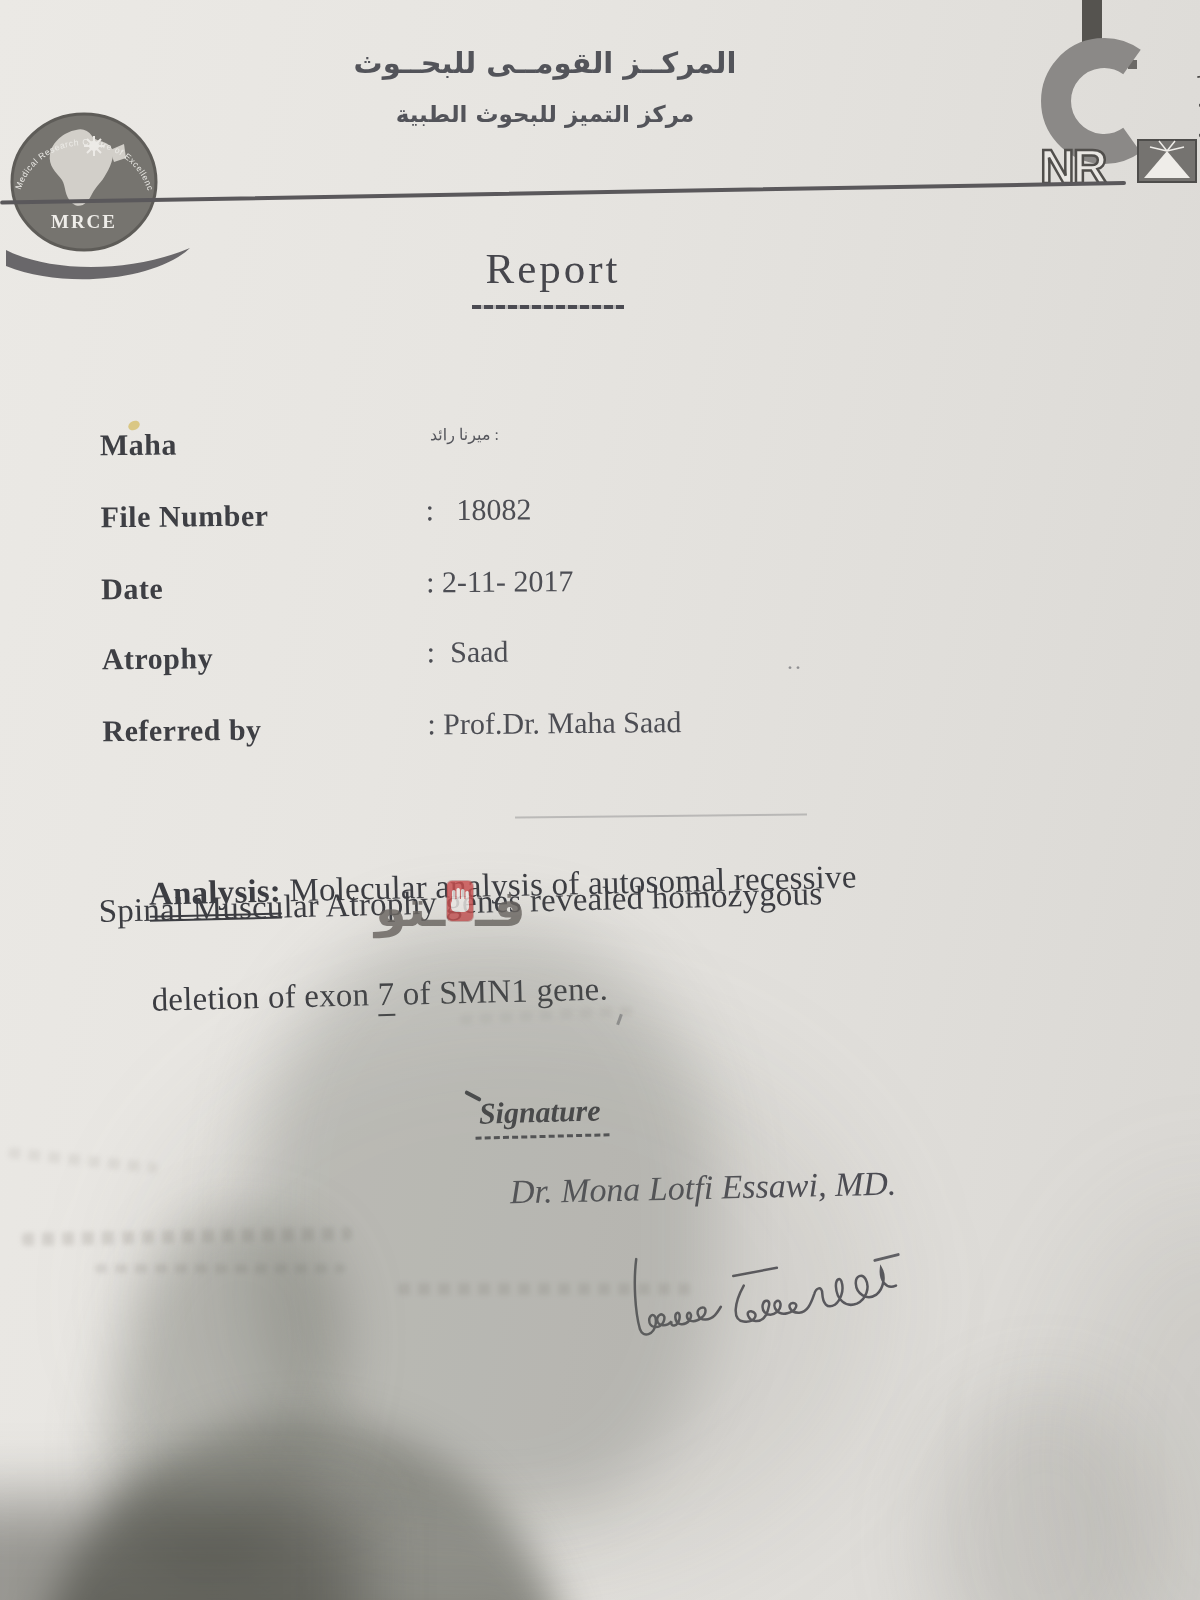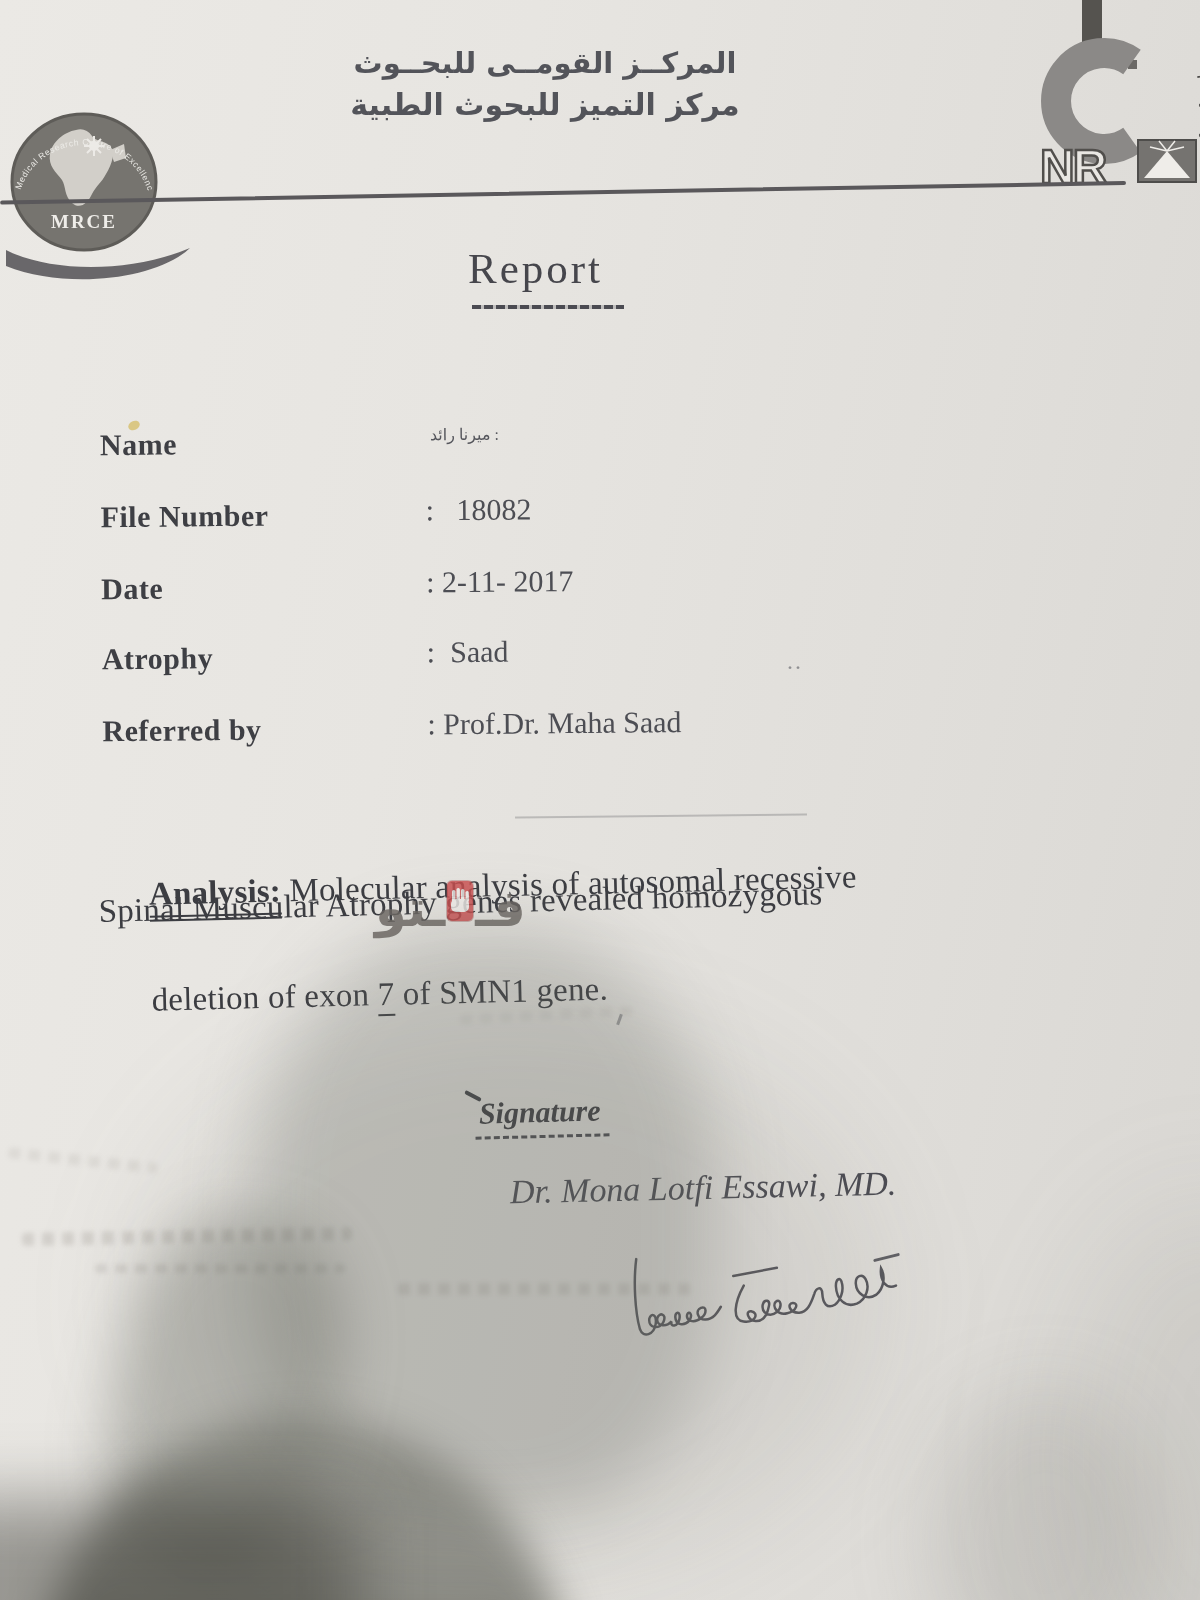--- a/index.html
+++ b/index.html
@@ -7,26 +7,26 @@
     position:relative;width:1200px;height:1600px;overflow:hidden;
     background:linear-gradient(102deg,#ebe9e5 0%,#e7e5e1 35%,#e0deda 70%,#d9d7d3 100%);
     font-family:"Liberation Serif",serif;
   }
   .abs{position:absolute;}
 
   
   .org-title{left:330px;top:46px;width:430px;text-align:center;
     font-family:"DejaVu Sans",sans-serif;font-weight:700;color:#53545a;direction:rtl;}
   .org-title .l1{font-size:29px;letter-spacing:1px;}
-  .org-title .l2{font-size:30px;margin-top:7px;}
+  .org-title .l2{font-size:23px;margin-top:21px;}
   .header-rule{left:0;top:181px;width:1126px;height:4px;background:#5a585b;
     transform:rotate(-1deg);transform-origin:right center;border-radius:2px;}
 
   
-  .report-title{left:468px;top:244px;width:170px;text-align:left;
+  .report-title{left:468px;top:244px;width:170px;text-align:center;
     font-size:43px;color:#46464c;letter-spacing:3px;}
   .report-underline{left:472px;top:305px;width:152px;height:3.5px;
     background:repeating-linear-gradient(90deg,#4b4b52 0 9px,rgba(75,75,82,.25) 9px 12px);}
 
   
   .fields-wrap{left:0;top:0;width:1200px;height:900px;transform:rotate(-0.5deg);transform-origin:120px 450px;}
   .field-row{position:absolute;left:100px;width:820px;height:52px;}
   .field-label{font-size:30px;font-weight:700;color:#3e3f44;letter-spacing:.5px;}
   .field-value{position:absolute;left:325px;top:-4px;font-size:30px;color:#4d4e54;white-space:pre;}
   .field-value.arabic{font-family:Liberation Serif, serif;font-size:16px;color:#55565c;top:0;left:330px;}
@@ -136,21 +136,21 @@
     <path d="M129,151 L112,147 M129,151 L121,141 M129,151 L137,141 M129,151 L146,147" stroke="#efede9" stroke-width="1.5"></path>
   </svg>
 
   <div class="abs header-rule"></div>
 
   <div class="abs report-title">Report</div>
   <div class="abs report-underline"></div>
 
   <div class="abs fields-wrap">
     <div class="field-row" style="top:428px;">
-      <span class="field-label">Name</span>
+      <span class="field-label">Maha</span>
       <span class="field-value arabic" dir="ltr">ميرنا رائد :</span>
     </div>
     <div class="field-row" style="top:500px;">
       <span class="field-label">File Number</span>
       <span class="field-value">:   18082</span>
     </div>
     <div class="field-row" style="top:572px;">
       <span class="field-label">Date</span>
       <span class="field-value">: 2-11- 2017</span>
     </div>

